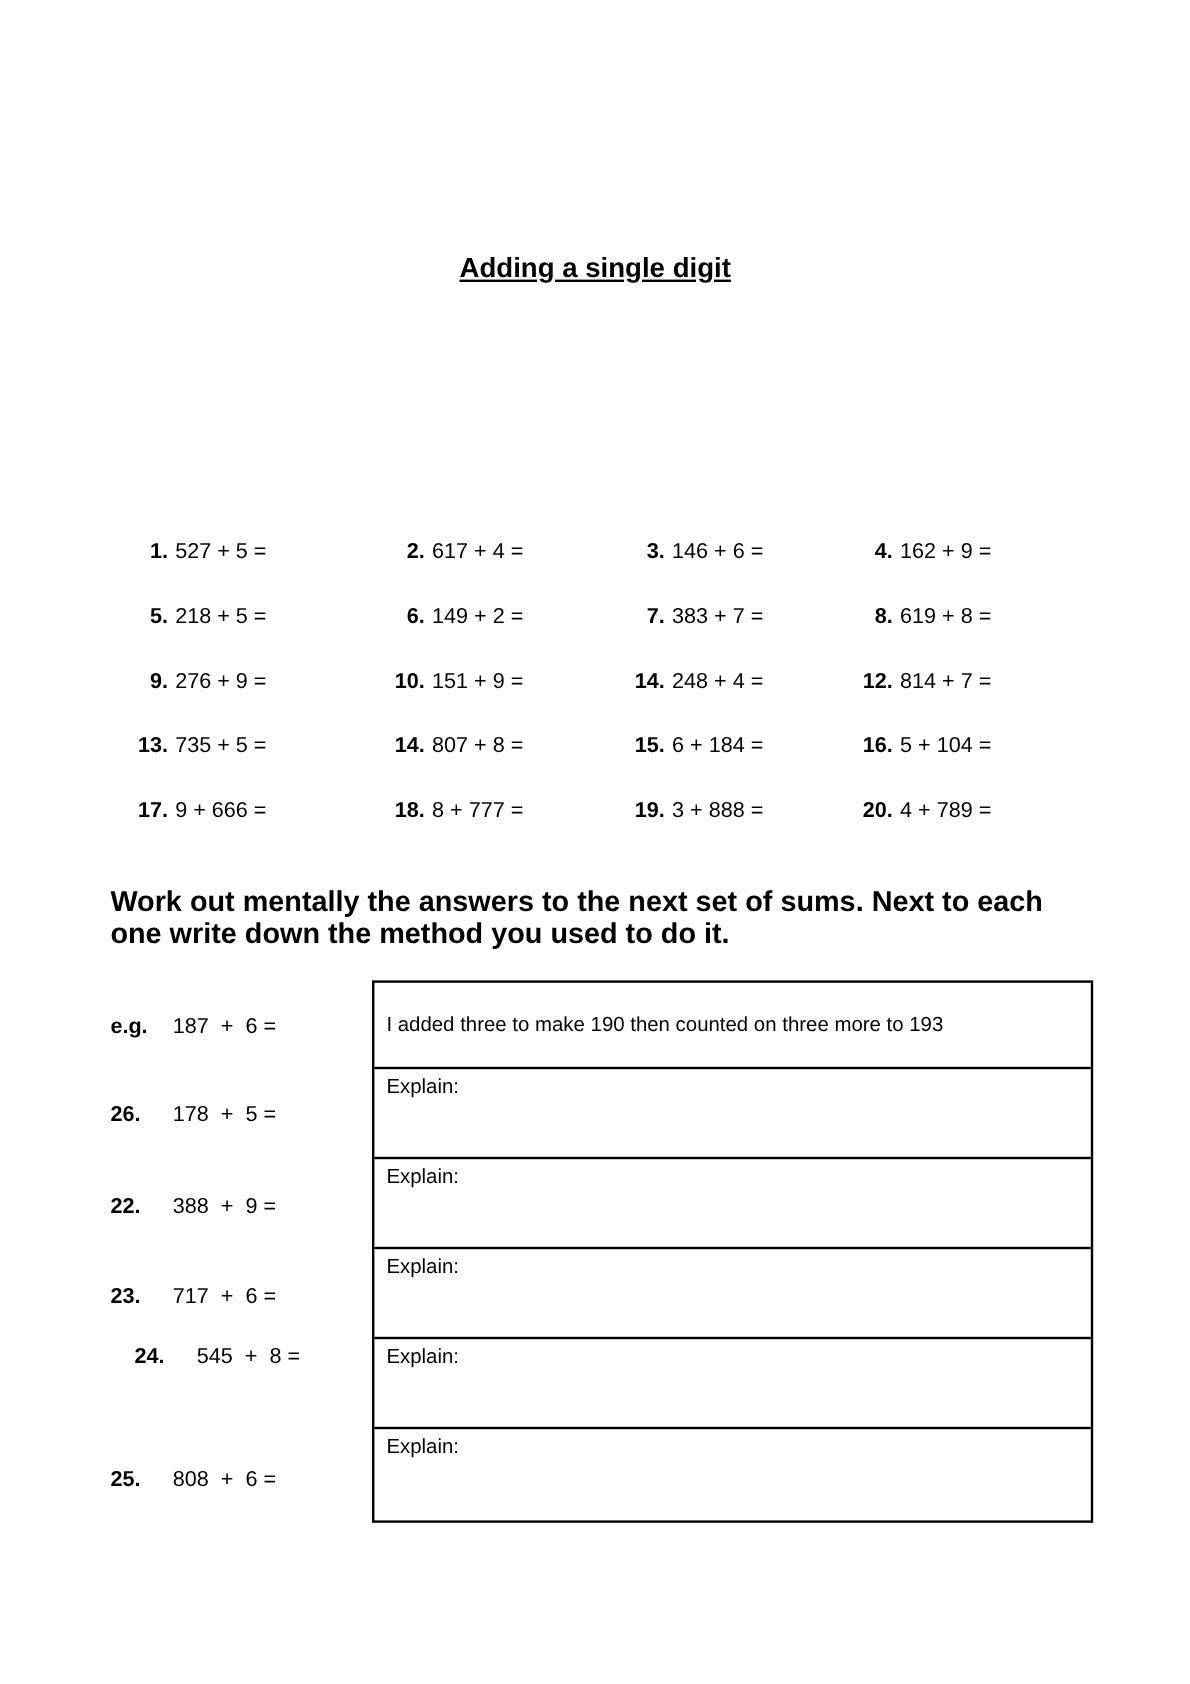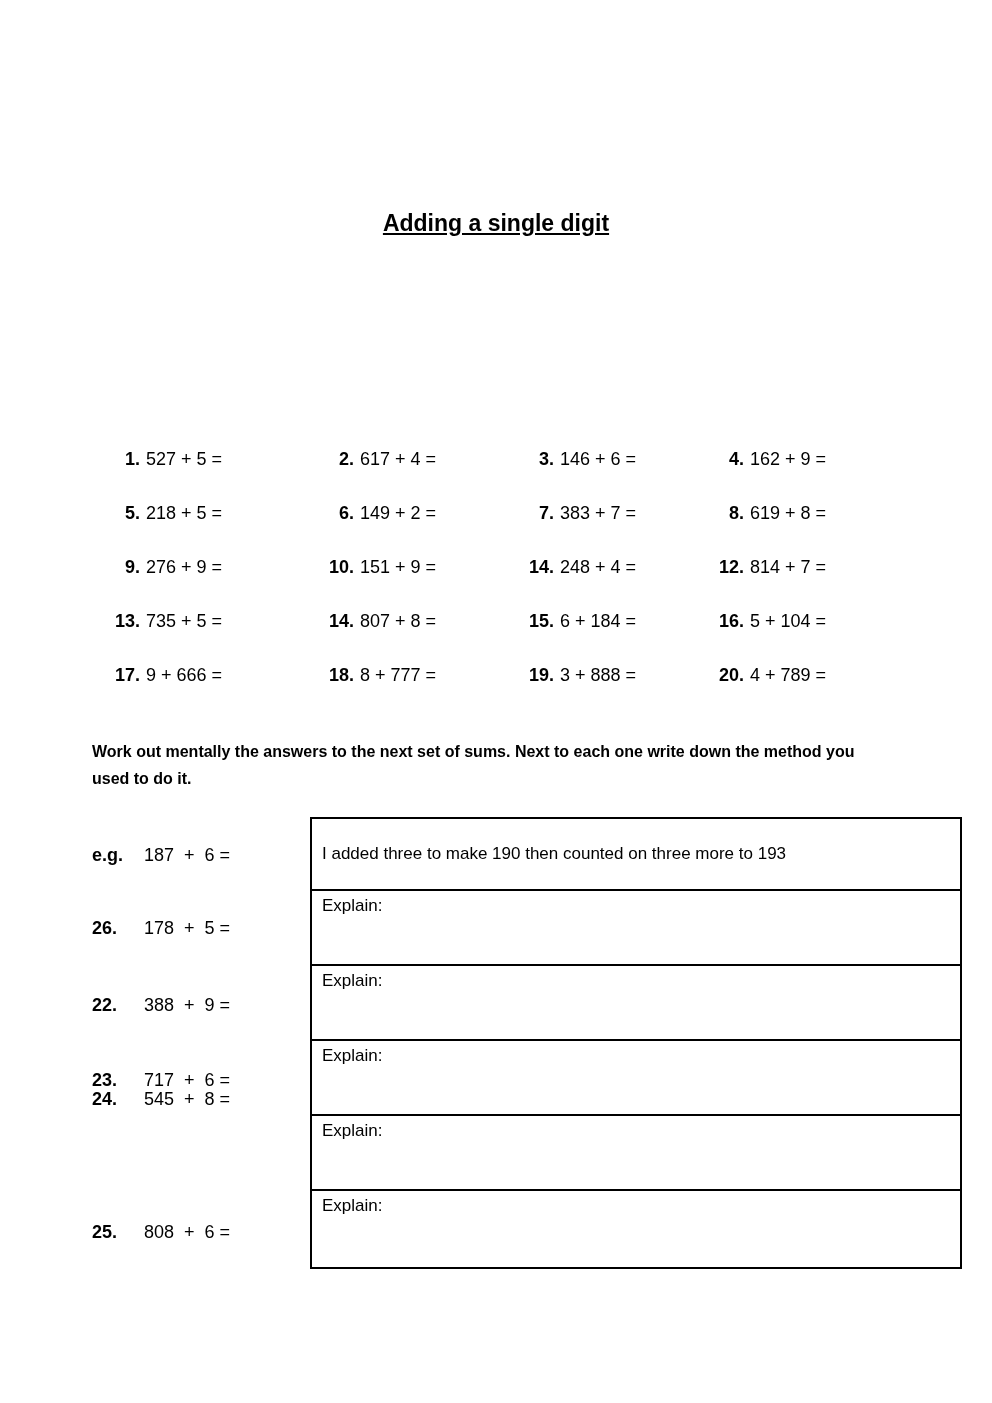--- a/index.html
+++ b/index.html
@@ -24,31 +24,31 @@
     display:grid;
     grid-template-columns:214px 200px 190px 190px;
     row-gap:29px;
     font-size:18px; line-height:25px;
   }
   .prob { display:flex; white-space:pre; }
   .prob .pnum { font-weight:bold; width:40px; text-align:right; margin-right:6px; flex:none; }
 
   .instructions {
     position:absolute; left:92px; top:738px; width:780px;
-    font-size:16px; font-weight:bold; line-height:27px;
+    font-size:24px; font-weight:bold; line-height:27px;
   }
 
   .sum-row {
     position:absolute; left:92px;
     display:flex; font-size:18px; line-height:25px; white-space:pre;
   }
   .sum-row .slabel { font-weight:bold; width:52px; flex:none; }
 
   .boxes {
-    position:absolute; left:310px; top:817px; width:652px;
+    position:absolute; left:310px; top:817px; width:601px;
     border:2px solid #000;
     background:#fff;
   }
   .box { border-bottom:2px solid #000; padding:4px 10px; font-size:17px; line-height:22px; }
   .box:last-child { border-bottom:none; }
   .box-example { height:72px; display:flex; align-items:center; }
   .box-explain { height:75px; }
   .box-explain:last-child { height:76px; }
 </style>
 </head>
@@ -88,21 +88,21 @@
   </div>
   <div class="sum-row" style="top:916px;">
     <span class="slabel">26.</span><span class="sexpr">178  +  5 =</span>
   </div>
   <div class="sum-row" style="top:993px;">
     <span class="slabel">22.</span><span class="sexpr">388  +  9 =</span>
   </div>
   <div class="sum-row" style="top:1068px;">
     <span class="slabel">23.</span><span class="sexpr">717  +  6 =</span>
   </div>
-  <div class="sum-row" style="top:1087px;">
+  <div class="sum-row" style="top:1118px;margin-left:20px;">
     <span class="slabel">24.</span><span class="sexpr">545  +  8 =</span>
   </div>
   <div class="sum-row" style="top:1220px;">
     <span class="slabel">25.</span><span class="sexpr">808  +  6 =</span>
   </div>
 
   <div class="boxes">
     <div class="box box-example">
       <span>I added three to make 190 then counted on three more  to 193</span>
     </div>

